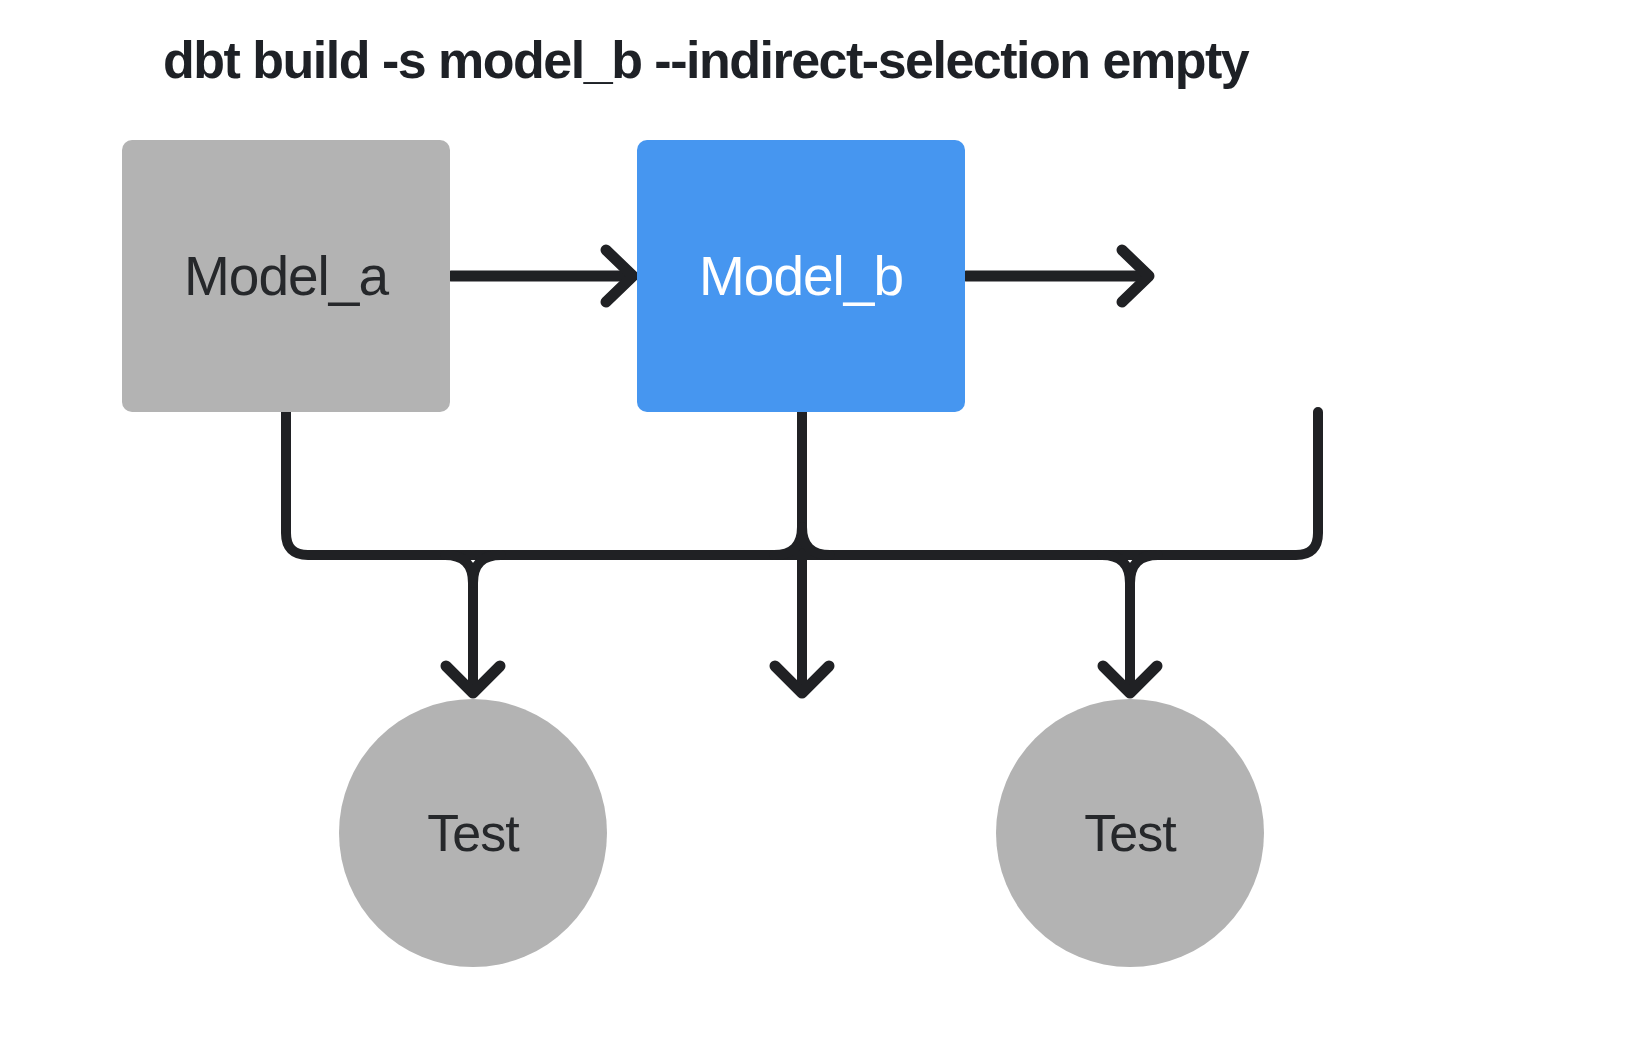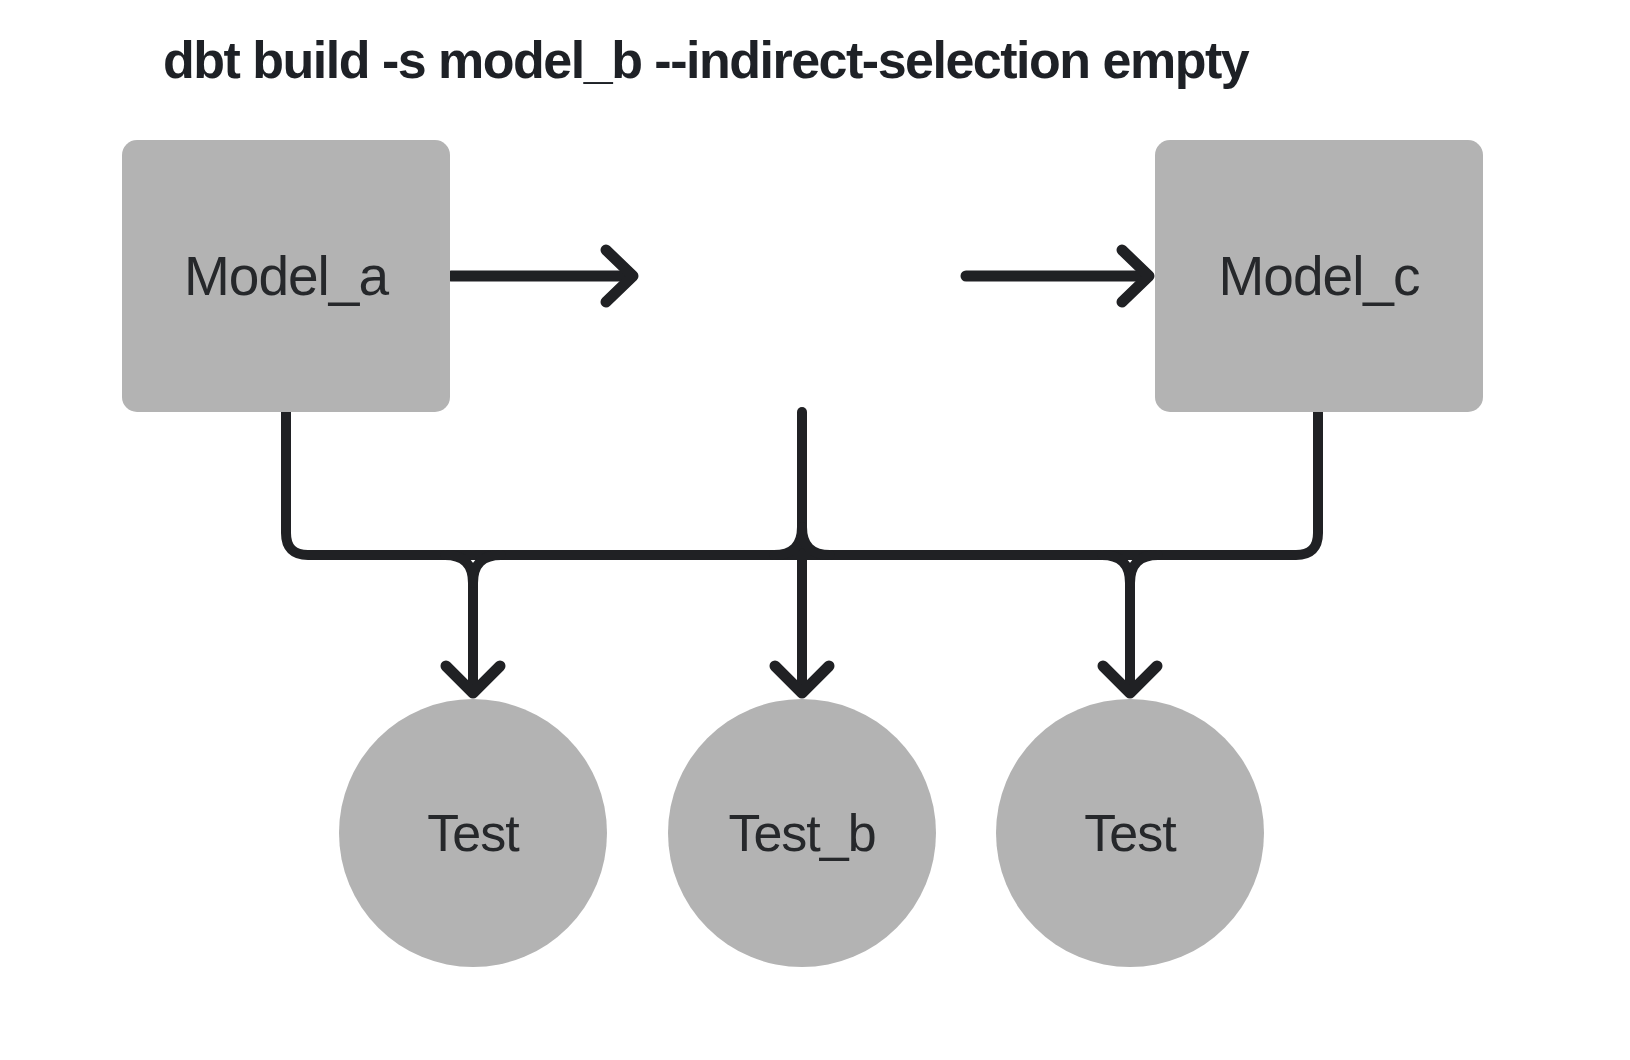--- a/index.html
+++ b/index.html
@@ -40,21 +40,21 @@
     stroke-linejoin: round;
   }
   .arrow {
     stroke-width: 11;
   }
   .model {
     position: absolute;
     top: 140px;
     width: 328px;
     height: 272px;
-    border-radius: 15px;
+    border-radius: 10px;
     display: flex;
     align-items: center;
     justify-content: center;
     font-size: 55px;
     font-weight: 500;
     letter-spacing: -1px;
     white-space: nowrap;
   }
   .model.unselected {
     background: var(--node-fill, #b3b3b3);
@@ -113,27 +113,24 @@
     <path class="conn arrow" d="M775 666 L802 693 L829 666"></path>
 
     <path class="conn" d="M1102 555 Q1130 555 1130 583 V688"></path>
     <path class="conn" d="M1158 555 Q1130 555 1130 583"></path>
     <path class="conn arrow" d="M1103 666 L1130 693 L1157 666"></path>
   </svg>
 
   <div class="model unselected" style="left:122px">
     <span>Model_a</span>
   </div>
-  <div class="model unselected" style="left:1155px">
-    <span>Model_c</span>
+  <div class="model selected" style="left:637px">
+    <span>Model_b</span>
   </div>
 
   <div class="test" style="left:339px">
     <span>Test</span>
-  </div>
-  <div class="test" style="left:668px">
-    <span>Test_b</span>
   </div>
   <div class="test" style="left:996px">
     <span>Test</span>
   </div>
 
 </div>
 
 </body></html>

